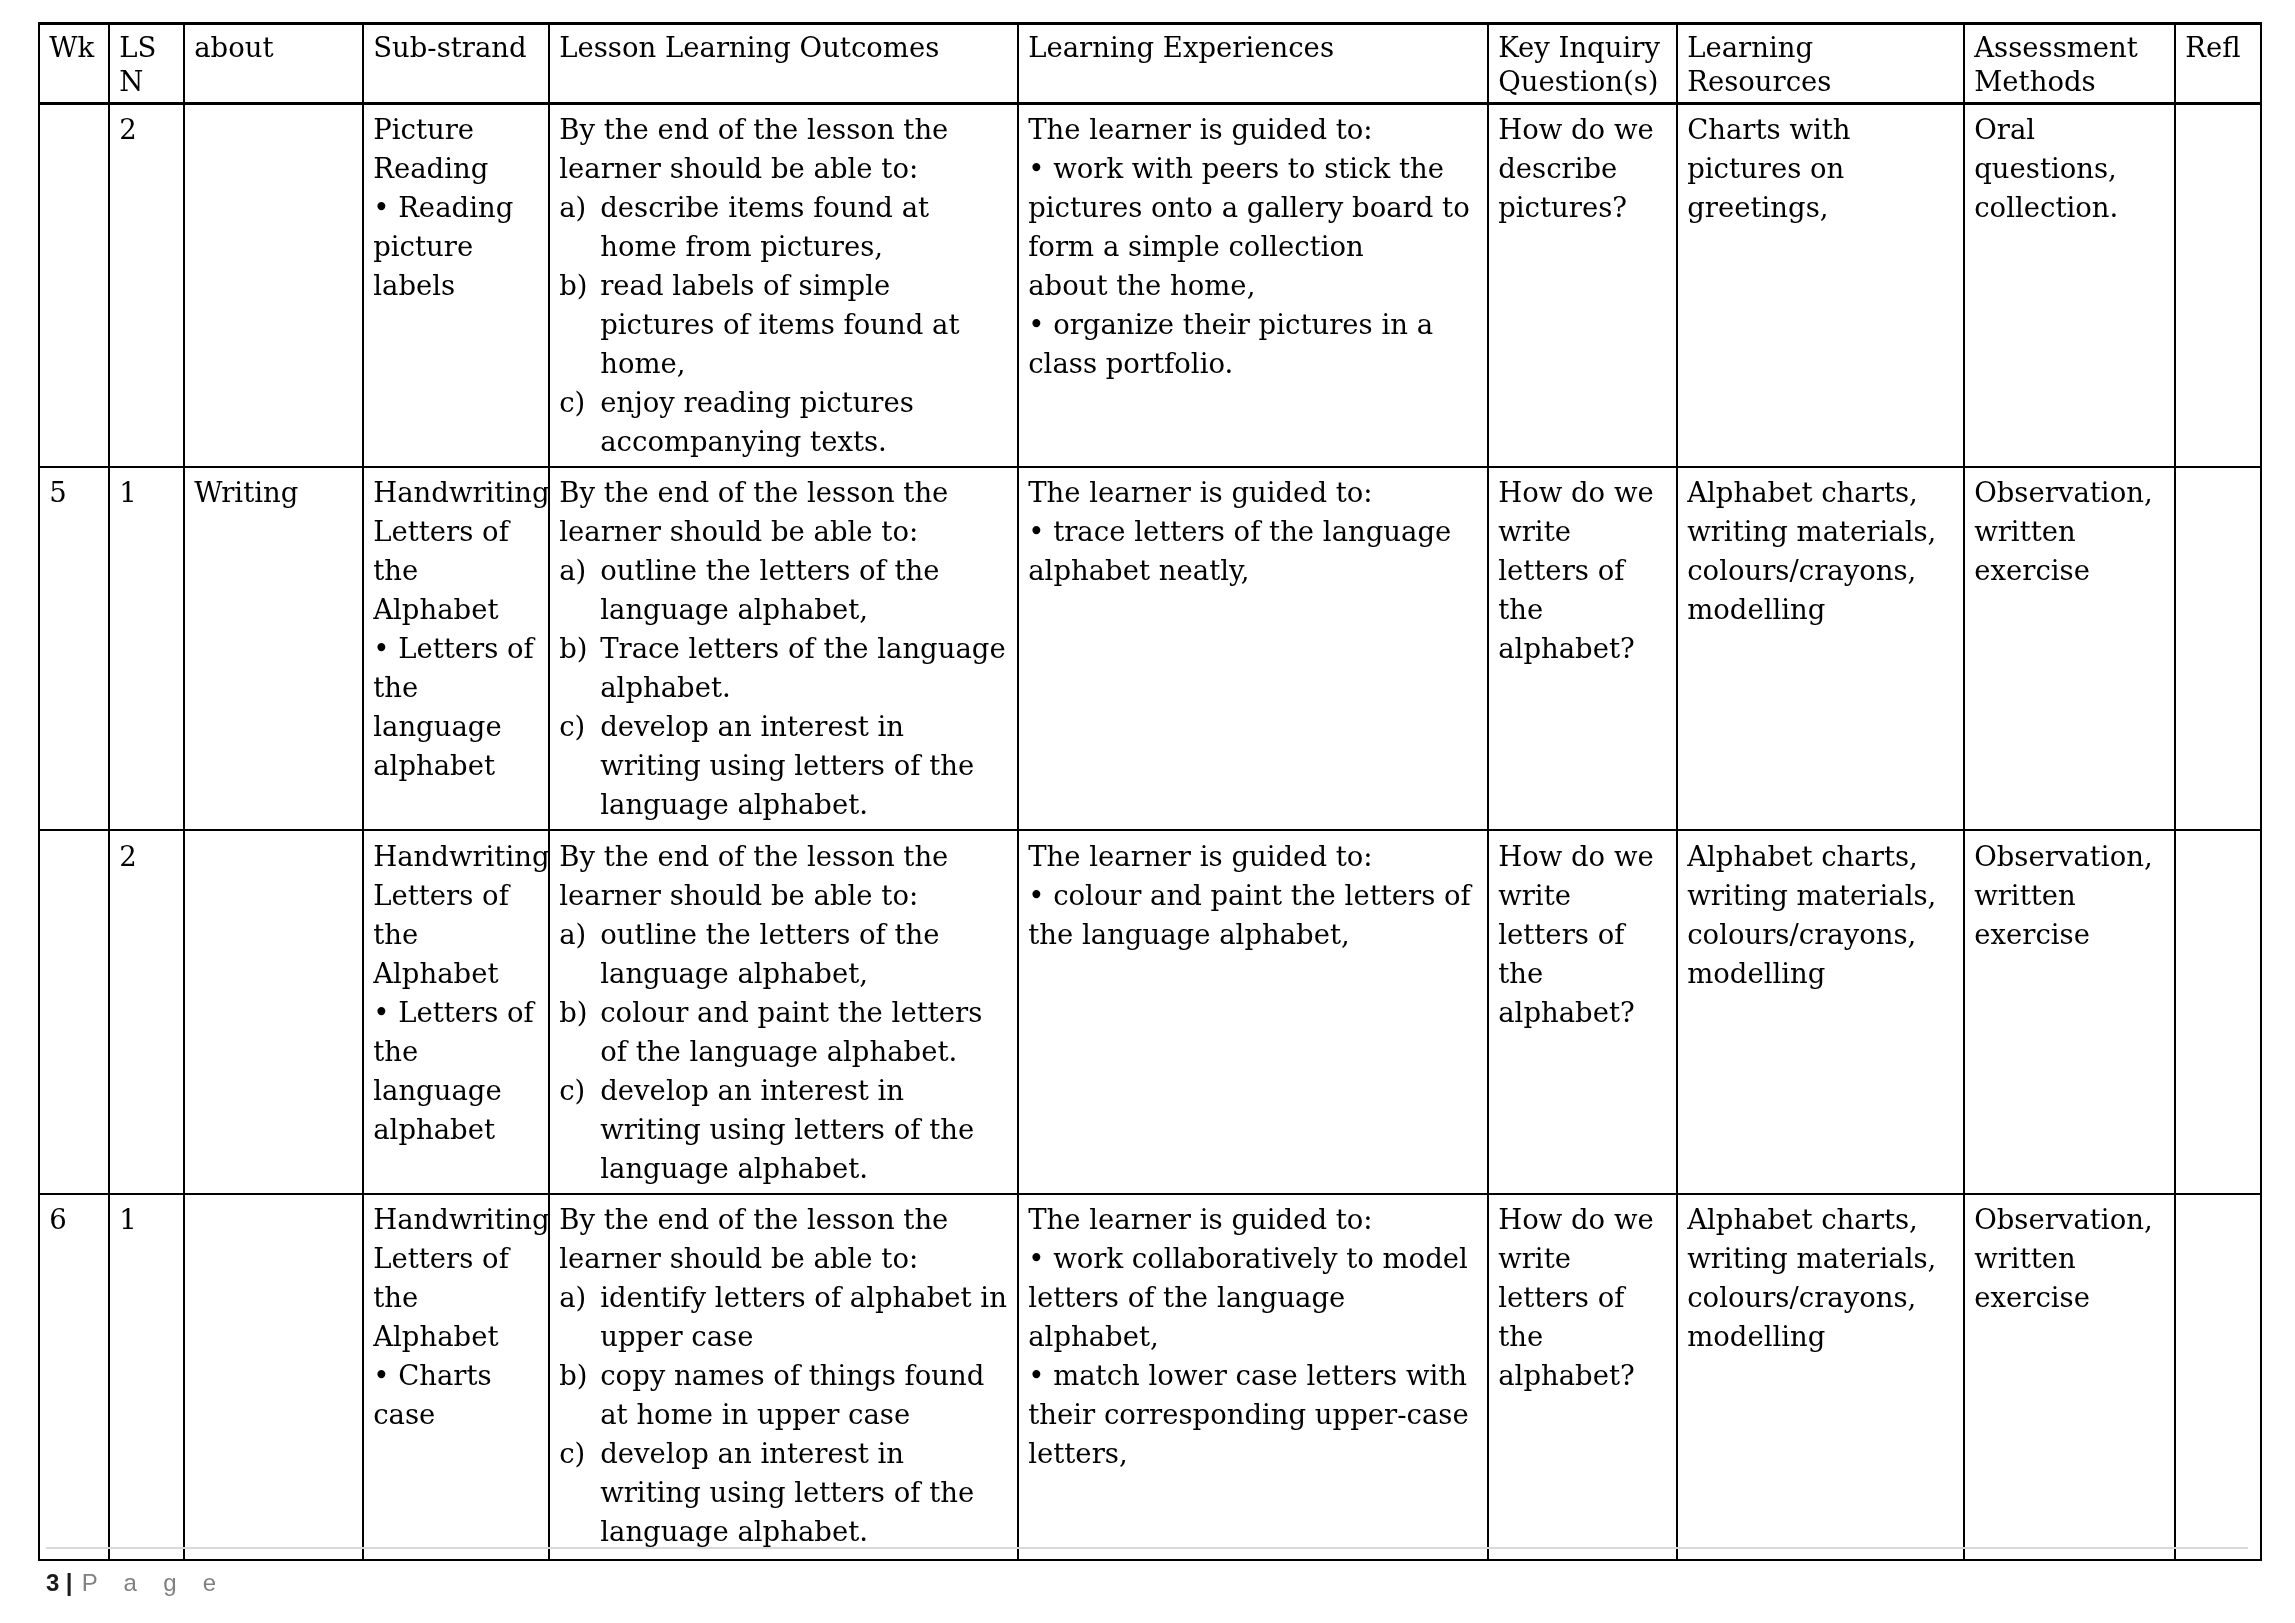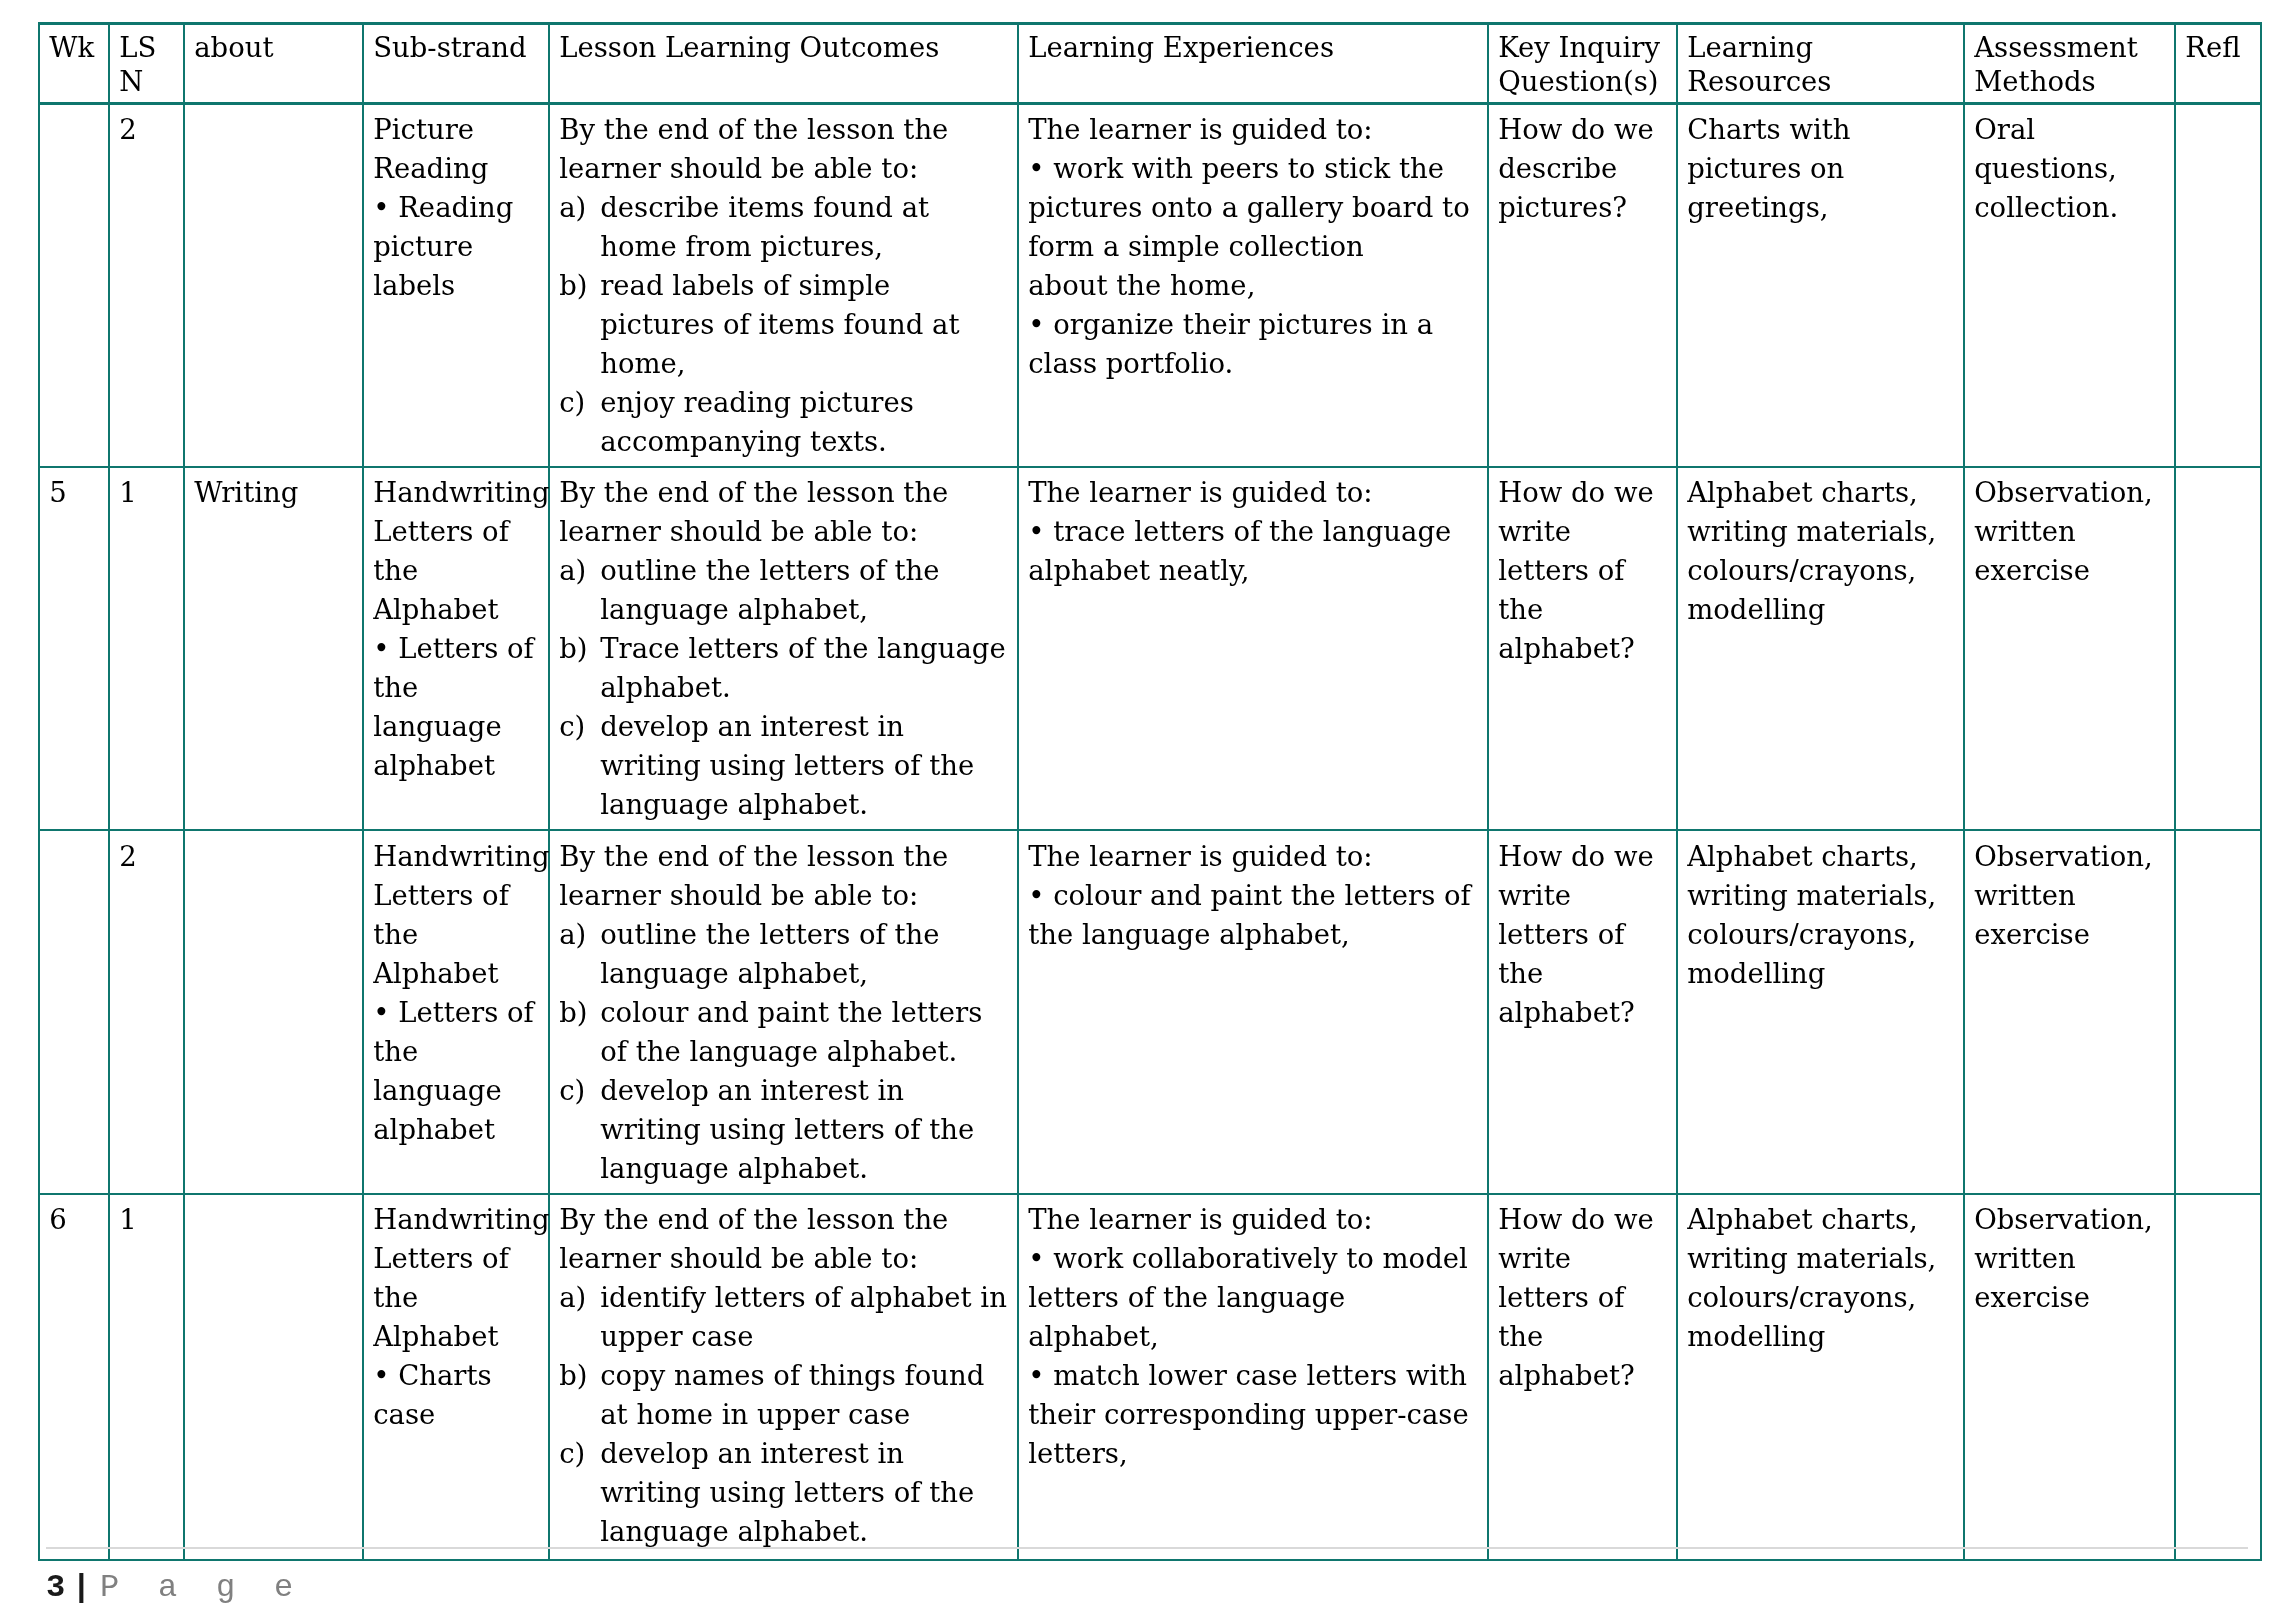--- a/index.html
+++ b/index.html
@@ -21,21 +21,21 @@
   }
   table.sow {
     position: absolute;
     left: 38px;
     top: 21.6px;
     width: 2222px;
     border-collapse: collapse;
     table-layout: fixed;
   }
   table.sow, table.sow th, table.sow td {
-    border: 2px solid #0f766e;
+    border: 2px solid #000000;
   }
   table.sow thead th {
     border-top-width: 3.9px;
     border-bottom-width: 3.3px;
   }
   table.sow th {
     font-weight: normal;
     text-align: left;
     vertical-align: top;
     font-size: 27.5px;
@@ -73,22 +73,22 @@
   tr.r1      { height: 352px; }
   tr.r2      { height: 353px; }
   tr.r3      { height: 366px; }
   .footer {
     position: absolute;
     left: 46px;
     right: 47px;
     top: 1547px;
     border-top: 2px solid #d9d9d9;
     padding-top: 19.6px;
-    font-family: Liberation Mono, monospace;
-    font-size: 32px;
+    font-family: Liberation Sans, sans-serif;
+    font-size: 24px;
     color: #000000;
   }
   .footer .pg-num {
     font-weight: bold;
     color: #1a1a1a;
   }
   .footer .pg-sep {
     font-weight: bold;
     color: #1a1a1a;
     margin: 0 9.2px 0 6.5px;

